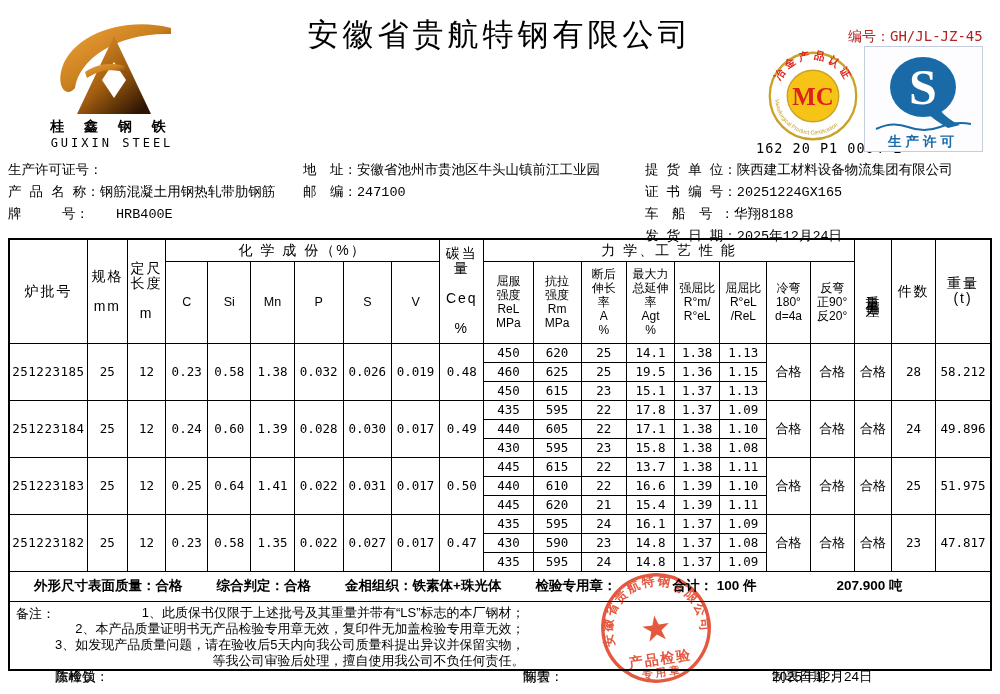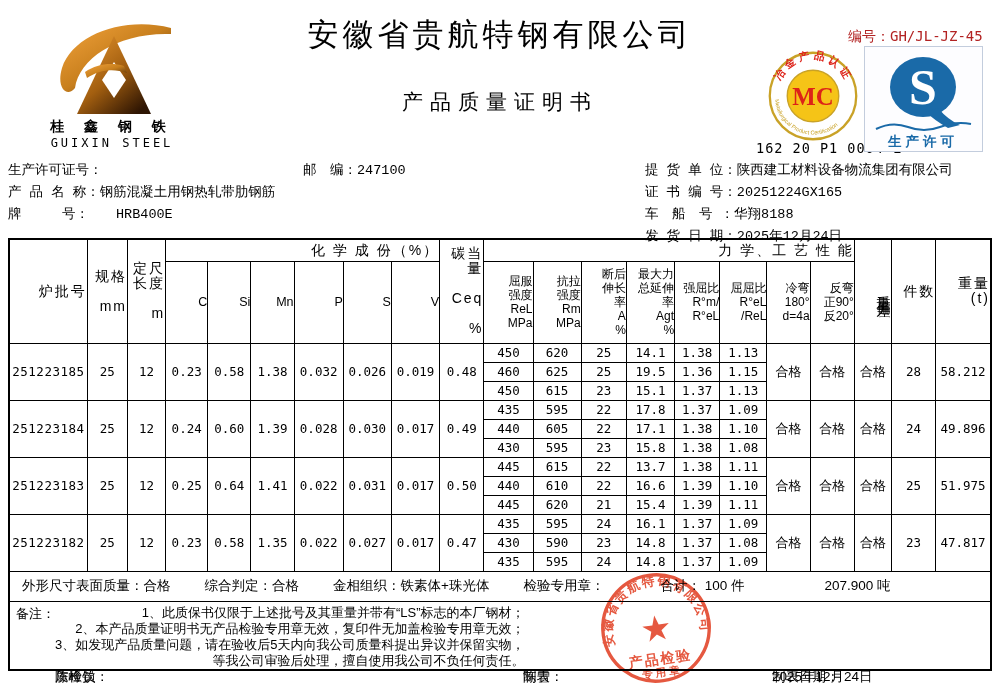--- a/index.html
+++ b/index.html
@@ -47,30 +47,30 @@
   table.qtable{
     position:absolute;left:8px;top:238px;width:984px;
     border-collapse:collapse;table-layout:fixed;border:2px solid #000;
   }
   .qtable th,.qtable td{
     border:1px solid #000;text-align:center;vertical-align:middle;
     font-weight:normal;padding:0;overflow:hidden;
   }
   .qtable thead .h1 th{height:22px;font-size:14px;letter-spacing:2px;}
   .qtable thead .h2 th{height:82px;}
-  .qtable thead th{font-size:12.5px;line-height:15px;white-space:pre-line;text-align:right;}
+  .qtable thead th{font-size:12.5px;line-height:15px;white-space:pre-line;}
   .qtable thead th.sm{font-size:12px;line-height:14px;}
   .qtable tbody.data td{height:18px;line-height:18px;font-size:12.5px;
     font-family:"DejaVu Sans Mono","Liberation Mono",monospace;}
   .qtable tbody.data td.cjk{font-family:"Liberation Sans",sans-serif;font-size:13px;}
   .qtable td.batch{font-size:13px;letter-spacing:0.5px;}
   .vertical span{writing-mode:vertical-lr;text-orientation:upright;letter-spacing:3px;line-height:1;}
   
   td.summary-cell{height:30px;font-size:13.5px;text-align:left;}
-  .summary-flex{display:flex;align-items:center;white-space:nowrap;padding-left:12px;}
+  .summary-flex{display:flex;align-items:center;white-space:nowrap;padding-left:24px;font-weight:bold;}
   .summary-flex .seg{margin-right:34px;}
   .summary-flex .seg.total{margin-left:22px;}
   .summary-flex .seg.tonnage{margin-left:46px;}
   td.remarks-cell{height:66px;text-align:left;vertical-align:top;font-size:13px;}
   .remarks-flex{display:flex;padding:3px 0 0 6px;}
   .remarks-label{white-space:nowrap;}
   .remarks-lines div{line-height:16px;white-space:pre;text-align:right;}
   
   .stamp{position:absolute;left:598px;top:570px;width:116px;height:116px;
     transform:rotate(-8deg);mix-blend-mode:multiply;opacity:0.92;pointer-events:none;}
@@ -103,21 +103,20 @@
       <path d="M 124,10 C 78,-2 26,16 15,50 C 9,70 20,80 28,70 C 32,40 72,14 124,16 Z" fill="url(#gold1)"></path>
       <path d="M 67,18 L 104,96 L 30,96 Z" fill="url(#gold2)"></path>
       <path d="M 67,44 L 79,62 L 67,80 L 55,62 Z" fill="#fff"></path>
       <path d="M 40,60 C 52,52 66,50 80,55 L 77,48 C 64,44 50,46 38,54 Z" fill="url(#gold1)"></path>
     </svg>
     <div class="logo-cn">桂 鑫 钢 铁</div>
     <div class="logo-en">GUIXIN STEEL</div>
   </div>
 
   <div class="company-title">安徽省贵航特钢有限公司</div>
-  <div class="doc-title">产品质量证明书</div>
   <div class="doc-no"><span class="lbl">编号：</span><span>GH/JL-JZ-45</span></div>
 
   <div class="mc-badge">
     <svg width="92" height="92" viewBox="0 0 100 100">
       <circle cx="50" cy="50" r="47" fill="#fff" stroke="var(--c-gold)" stroke-width="2.5"></circle>
       <path id="mc-top" d="M 14,60 A 38,38 0 1 1 86,60" fill="none"></path>
       <text font-size="11.5" fill="var(--c-mcred)" letter-spacing="4" font-weight="bold">
         <textPath href="#mc-top" startOffset="26">冶金产品认证</textPath>
       </text>
       <path id="mc-bot" d="M 9,44 A 41.5,41.5 0 1 0 91,44" fill="none"></path>
@@ -141,20 +140,21 @@
     </svg>
   </div>
 
   <div class="info">
     <div class="col col1">
       <div class="row"><span class="lbl">生产许可证号：</span></div>
       <div class="row"><span class="lbl">产 品 名 称：</span><span class="val">钢筋混凝土用钢热轧带肋钢筋</span></div>
       <div class="row"><span class="lbl">牌　　　号：</span><span class="val">　　HRB400E</span></div>
     </div>
     <div class="col col2">
+      <div class="row"><span class="lbl">地　址：</span><span class="val">安徽省池州市贵池区牛头山镇前江工业园</span></div>
       <div class="row"><span class="lbl">邮　编：</span><span class="val">247100</span></div>
     </div>
     <div class="col col3">
       <div class="row"><span class="lbl">提 货 单 位：</span><span class="val">陕西建工材料设备物流集团有限公司</span></div>
       <div class="row"><span class="lbl">证 书 编 号：</span><span class="val">20251224GX165</span></div>
       <div class="row"><span class="lbl">车　船　号 ：</span><span class="val">华翔8188</span></div>
       <div class="row"><span class="lbl">发 货 日 期：</span><span class="val">2025年12月24日</span></div>
     </div>
   </div>
 

